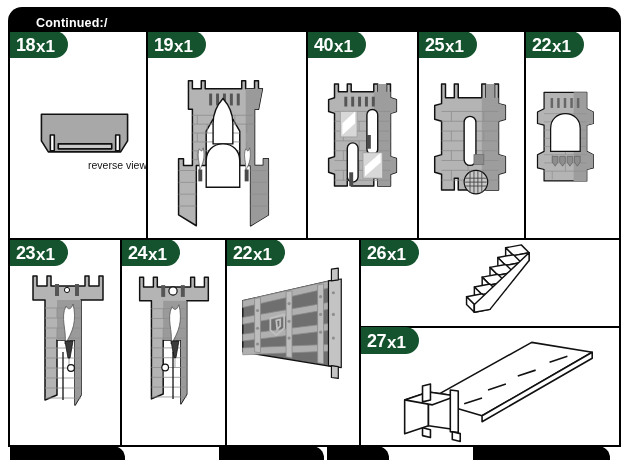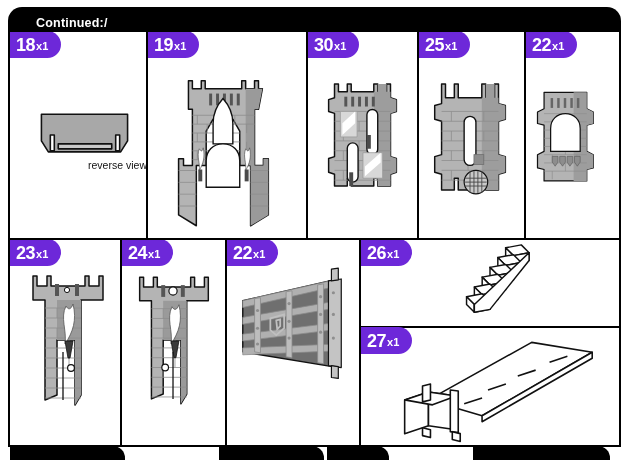--- a/index.html
+++ b/index.html
@@ -19,25 +19,25 @@
   #grid{position:absolute;left:8px;top:30px;width:613px;height:417px;
         border:2px solid #000;box-sizing:border-box;background:#fff;}
 
   .row{position:absolute;left:0;box-sizing:border-box;}
   .cell{position:absolute;top:0;height:100%;box-sizing:border-box;
         border-left:2px solid #000;background:#fff;overflow:hidden;}
   .cell.first{border-left:none;}
 
   
   .badge{position:absolute;left:-2px;top:-1px;height:27px;
-         background:#6d28d9;border-radius:0 14px 14px 0;
+         background:#14532d;border-radius:0 14px 14px 0;
          padding:0 13px 0 8px;display:flex;align-items:center;
          color:#fff;z-index:6;}
   .badge .num{font-size:18px;font-weight:bold;line-height:1;letter-spacing:-.5px;}
-  .badge .qty{font-size:11px;font-weight:bold;line-height:1;margin-left:1px;margin-top:4px;}
+  .badge .qty{font-size:17px;font-weight:bold;line-height:1;margin-left:1px;margin-top:4px;}
 
   .art{position:absolute;left:0;top:0;width:100%;height:100%;}
   .caption{position:absolute;width:100%;text-align:center;font-size:10.5px;color:#111;padding-left:33px;}
 
   
   .tab-cut{position:absolute;background:#000;height:14px;border-radius:0 12px 0 0;}
 </style>
 </head>
 <body>
 
@@ -107,21 +107,21 @@
             <path d="M52 118 C49 126 53 132 52 140 C56 133 58 126 56 117 C55 121 54 121 52 118 Z" fill="#fff" stroke="#555" stroke-width="0.7"></path>
             <rect x="51" y="139" width="4" height="12" fill="#4a4a4a"></rect>
             <path d="M99 118 C96 126 100 132 99 140 C103 133 105 126 103 117 C102 121 101 121 99 118 Z" fill="#fff" stroke="#555" stroke-width="0.7"></path>
             <rect x="98" y="139" width="4" height="12" fill="#4a4a4a"></rect>
           </g>
         </svg>
       </div>
 
       <div class="cell" style="left:296px;width:111px;">
         <div class="badge">
-          <span class="num">30</span>
+          <span class="num">40</span>
           <span class="qty">x1</span>
         </div>
         <svg class="art" viewBox="0 0 111 208">
           <g stroke="#111" stroke-width="1.5" stroke-linejoin="round">
             <path d="M27 52 L31 52 L31 60 L40 60 L40 52 L44 52 L44 60 L67 60 L67 52 L71 52 L71 60 L80 60 L80 52
                      L84 52 L84 66 L90 68 L90 80 L84 82 L84 126 L90 128 L90 142 L84 144 L84 156 L71 156 L71 148
                      L67 148 L67 156 L44 156 L44 148 L40 148 L40 156 L27 156 L27 144 L21 142 L21 128 L27 126
                      L27 82 L21 80 L21 68 L27 66 Z" fill="#b4b4b4"></path>
             <path d="M67 60 L71 60 L71 52 L80 52 L80 60 L84 60 L84 66 L90 68 L90 80 L84 82 L84 126 L90 128
                      L90 142 L84 144 L84 156 L71 156 L71 148 L67 148 Z" fill="#9d9d9d" stroke="none"></path>

